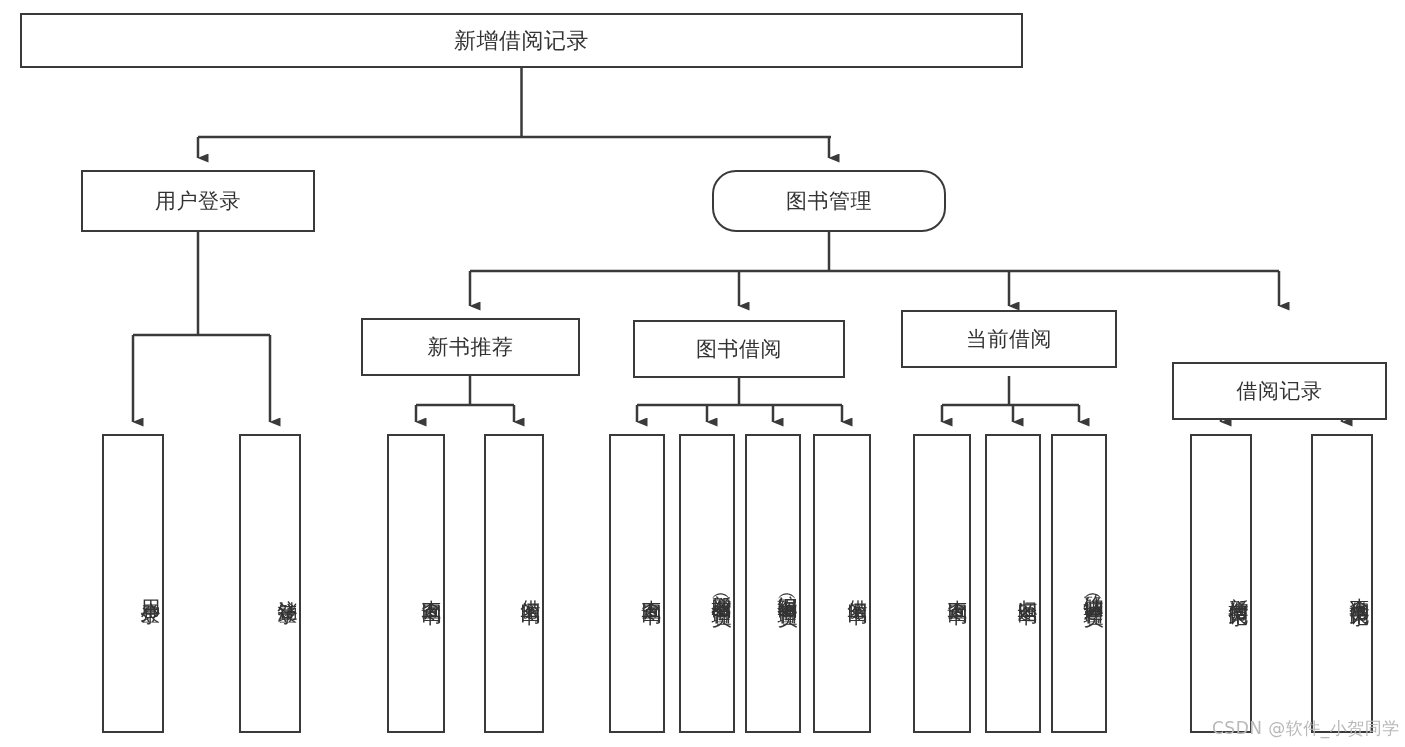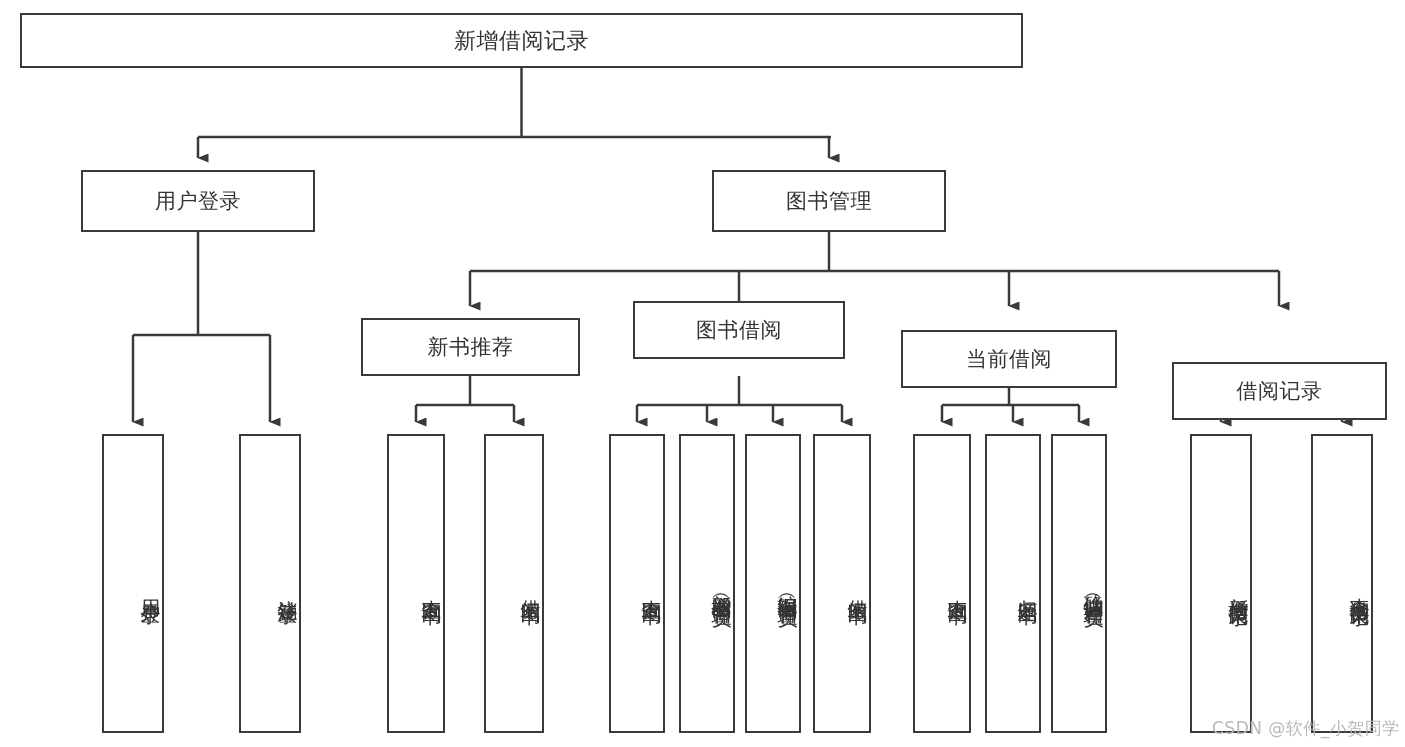--- a/index.html
+++ b/index.html
@@ -121,31 +121,31 @@
     </g>
   </svg>
 
   <div class="node horiz" id="root-node" style="left:20px; top:13px; width:1003px; height:55px;">
     <span>新增借阅记录</span>
   </div>
 
   <div class="node horiz" style="left:81px; top:170px; width:234px; height:62px;">
     <span>用户登录</span>
   </div>
-  <div class="node horiz" style="left:712px; top:170px; width:234px; height:62px;">
+  <div class="node horiz" style="left:712px; top:170px; width:234px; height:62px;border-radius:24px;">
     <span>图书管理</span>
   </div>
 
   <div class="node horiz" style="left:361px; top:318px; width:219px; height:58px;">
     <span>新书推荐</span>
   </div>
-  <div class="node horiz" style="left:633px; top:301px; width:212px; height:58px;">
+  <div class="node horiz" style="left:633px; top:320px; width:212px; height:58px;">
     <span>图书借阅</span>
   </div>
-  <div class="node horiz" style="left:901px; top:330px; width:216px; height:58px;">
+  <div class="node horiz" style="left:901px; top:310px; width:216px; height:58px;">
     <span>当前借阅</span>
   </div>
   <div class="node horiz" style="left:1172px; top:318px; width:215px; height:58px;margin-top:44px;">
     <span>借阅记录</span>
   </div>
 
   <div class="node vert" style="left:102px; top:434px; width:62px; height:299px;">
     <span class="vtext">用户登录</span>
   </div>
   <div class="node vert" style="left:239px; top:434px; width:62px; height:299px;">

